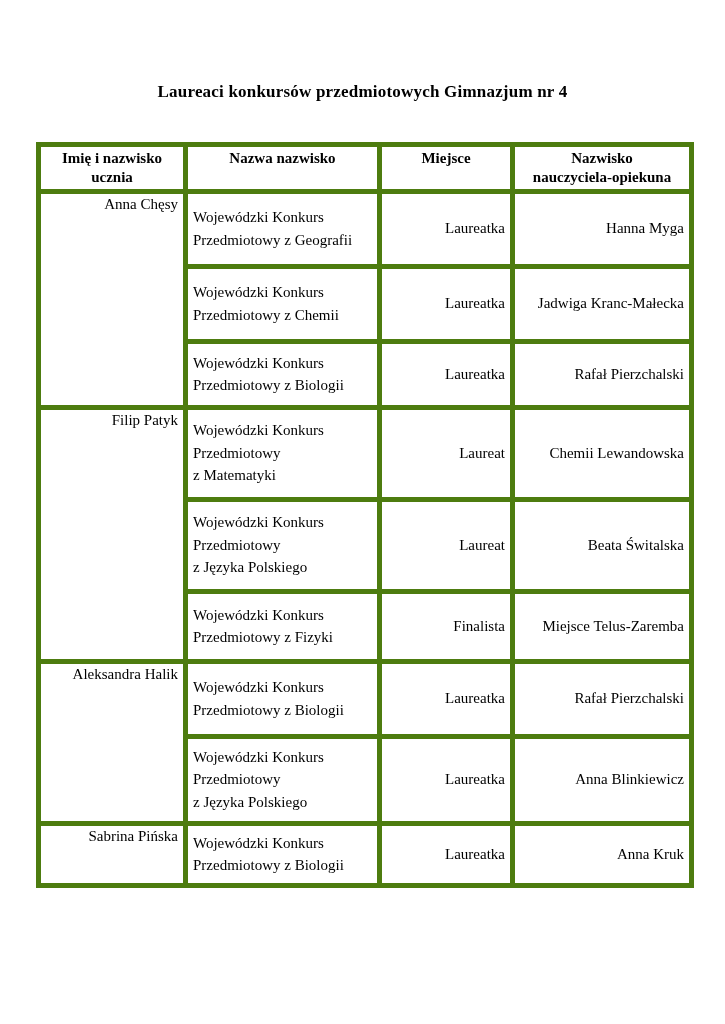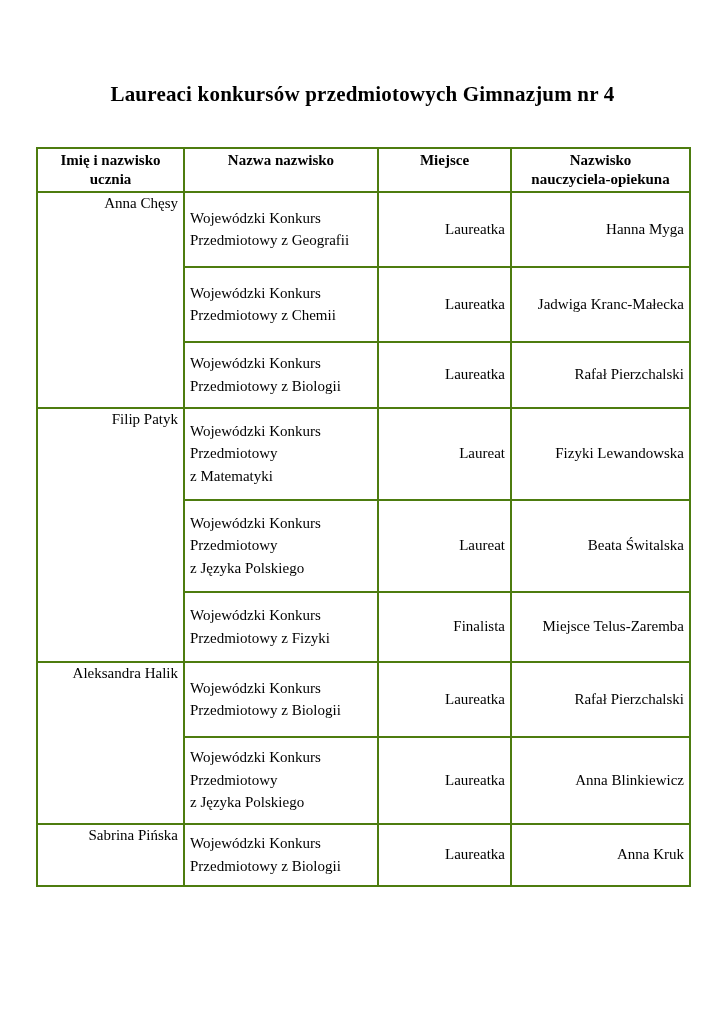--- a/index.html
+++ b/index.html
@@ -16,35 +16,35 @@
   }
   .page {
     box-sizing: border-box;
     width: 725px;
     height: 1024px;
     padding: 82px 36px 0 36px;
   }
   .doc-title {
     text-align: center;
     font-weight: bold;
-    font-size: 21px;
+    font-size: 17px;
     letter-spacing: 0.2px;
   }
   .doc-title .title-line {
     margin: 0 0 25px 0;
   }
   table.results {
     margin-top: 40px;
     border-collapse: collapse;
     width: 653px;
     table-layout: fixed;
   }
   table.results th,
   table.results td {
-    border: 2px solid #4d7c0f;
+    border: 5px solid #4d7c0f;
     font-size: 15px;
     padding: 2px 5px;
     box-sizing: border-box;
   }
   table.results th {
     font-weight: bold;
     text-align: center;
     vertical-align: top;
     white-space: pre-line;
     line-height: 1.25;
@@ -120,21 +120,21 @@
         <td class="cell-place">Laureatka</td>
         <td class="cell-teacher">Rafał Pierzchalski</td>
       </tr>
 
       <tr class="h92">
         <td class="cell-student" rowspan="3">Filip Patyk</td>
         <td class="cell-contest">Wojewódzki Konkurs
 Przedmiotowy
 z Matematyki</td>
         <td class="cell-place">Laureat</td>
-        <td class="cell-teacher">Fizyki Lewandowska</td>
+        <td class="cell-teacher">Chemii Lewandowska</td>
       </tr>
       <tr class="h92">
         <td class="cell-contest">Wojewódzki Konkurs
 Przedmiotowy
 z Języka Polskiego</td>
         <td class="cell-place">Laureat</td>
         <td class="cell-teacher">Beata Świtalska</td>
       </tr>
       <tr class="h70">
         <td class="cell-contest">Wojewódzki Konkurs

